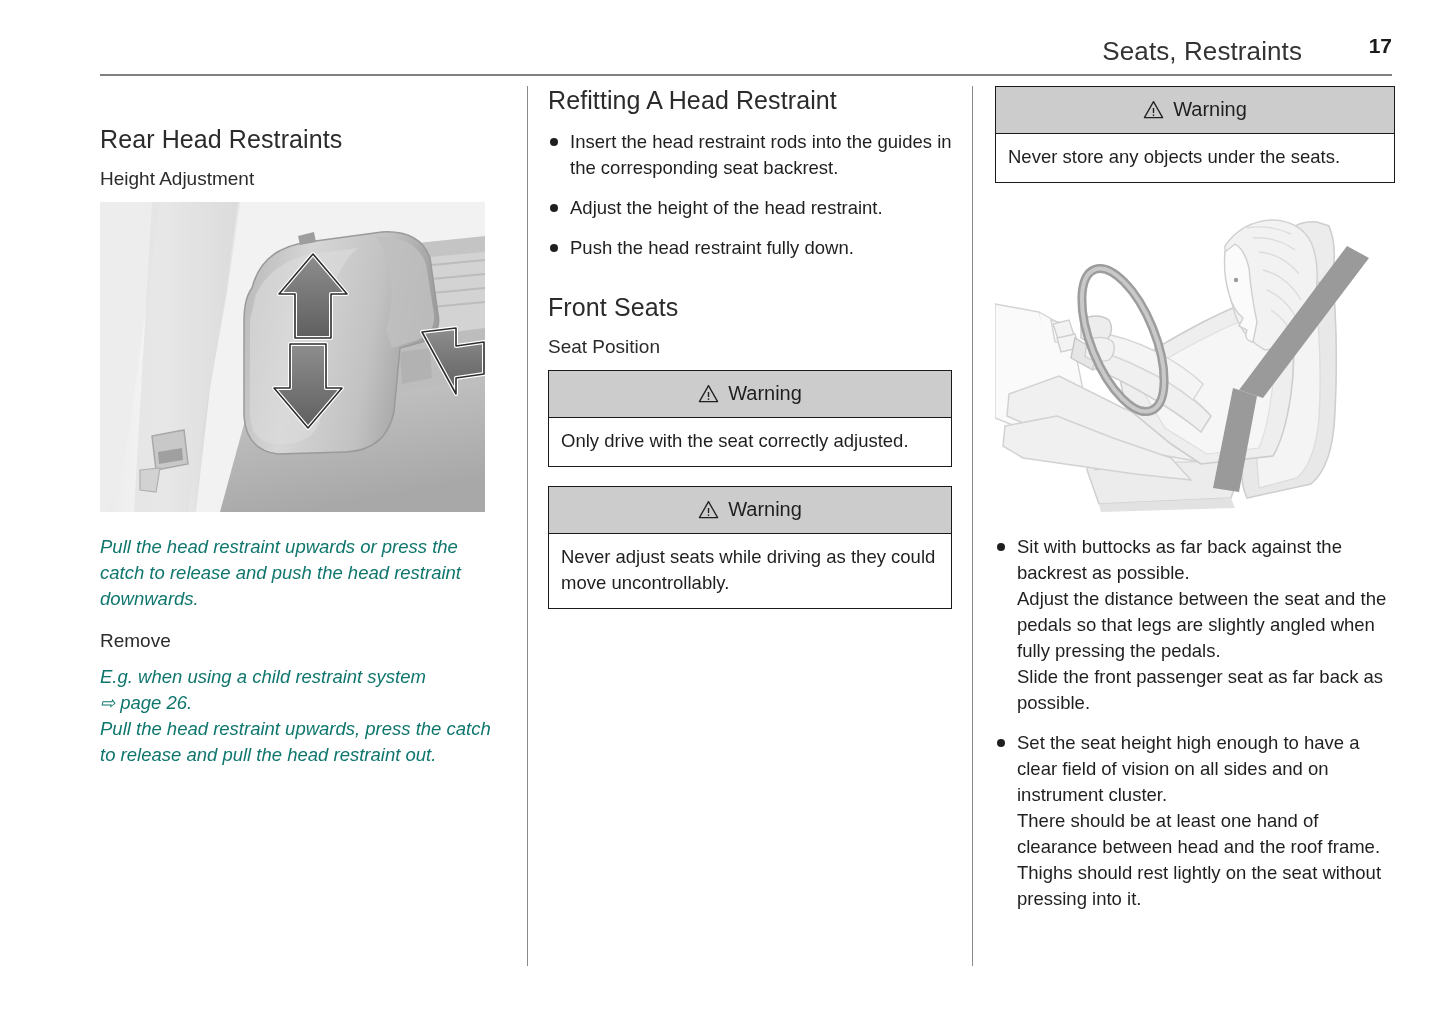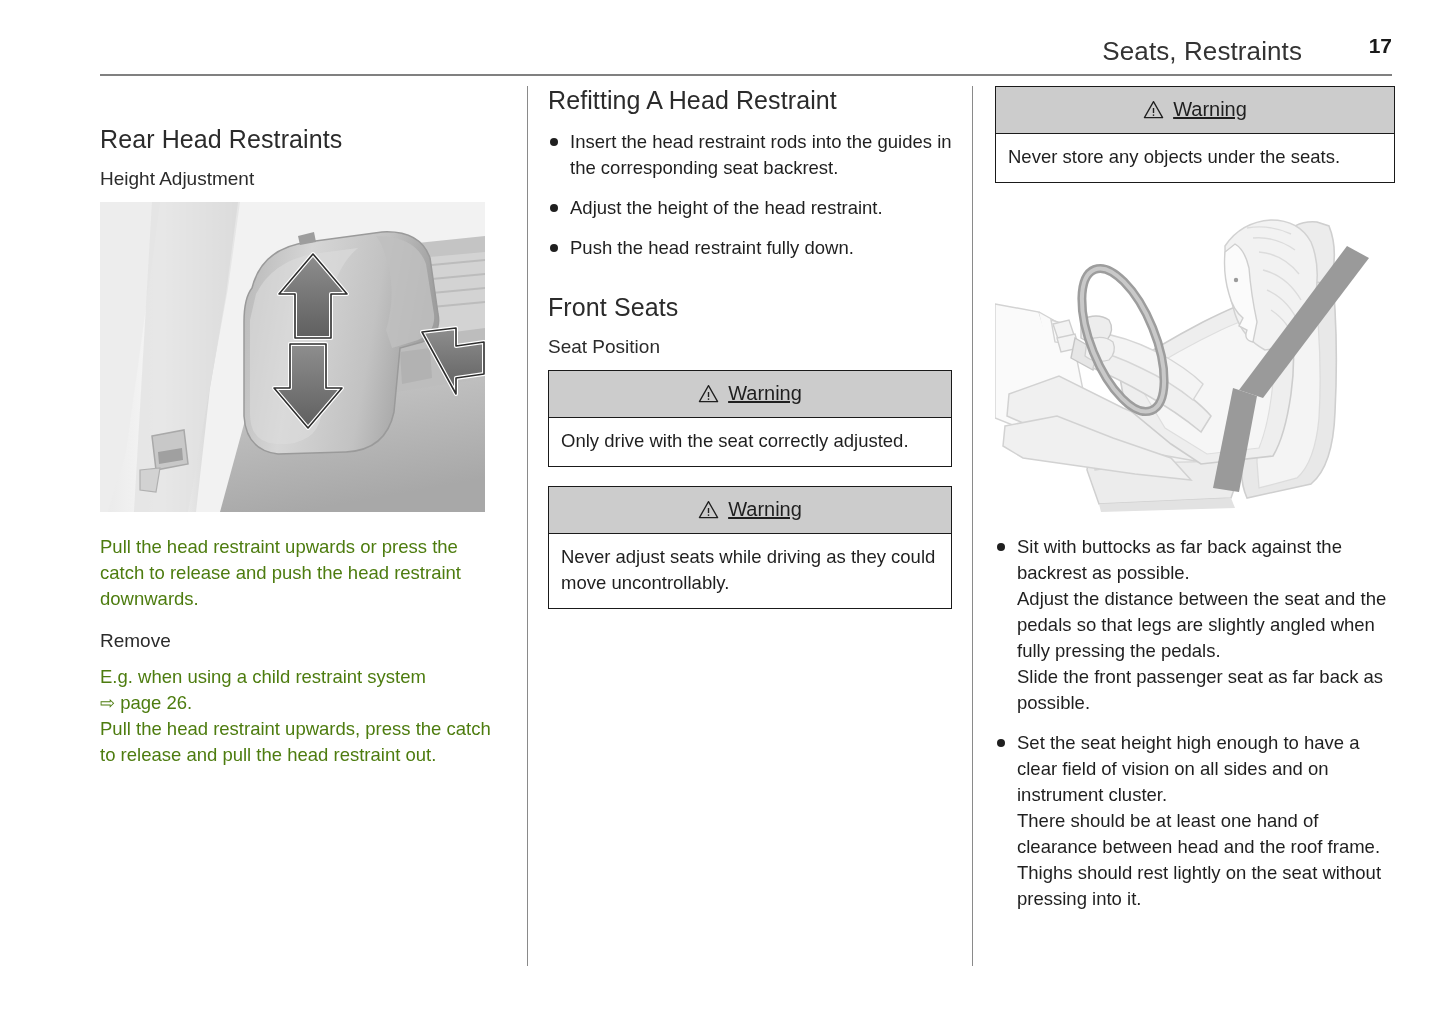--- a/index.html
+++ b/index.html
@@ -85,21 +85,22 @@
   h2.sub-title {
     font-size: 19px;
     font-weight: normal;
     color: #2b2b2b;
     margin: 0 0 12px 0;
   }
   p.body-text {
     font-size: 18.5px;
     line-height: 26px;
     margin: 0 0 18px 0;
-    color: #4d7c0f;
+    color: #0f766e;
+    font-style: italic;
   }
   p.body-text.tight { margin-bottom: 0; }
 
   ul.bullets {
     list-style: none;
     margin: 0 0 4px 0;
     padding: 0;
   }
   ul.bullets > li {
     position: relative;
@@ -134,21 +135,20 @@
     background: #cccccc;
     border-bottom: 1px solid #1a1a1a;
     text-align: center;
     padding: 11px 6px 12px 6px;
     font-size: 20px;
     color: #1f1f1f;
     display: flex;
     align-items: center;
     justify-content: center;
     gap: 9px;
-    text-decoration: underline;
   }
   .notice-body {
     padding: 10px 12px 12px 12px;
     font-size: 18.5px;
     line-height: 26px;
     color: #1f1f1f;
   }
   .warn-tri { display: block; }
 
   

